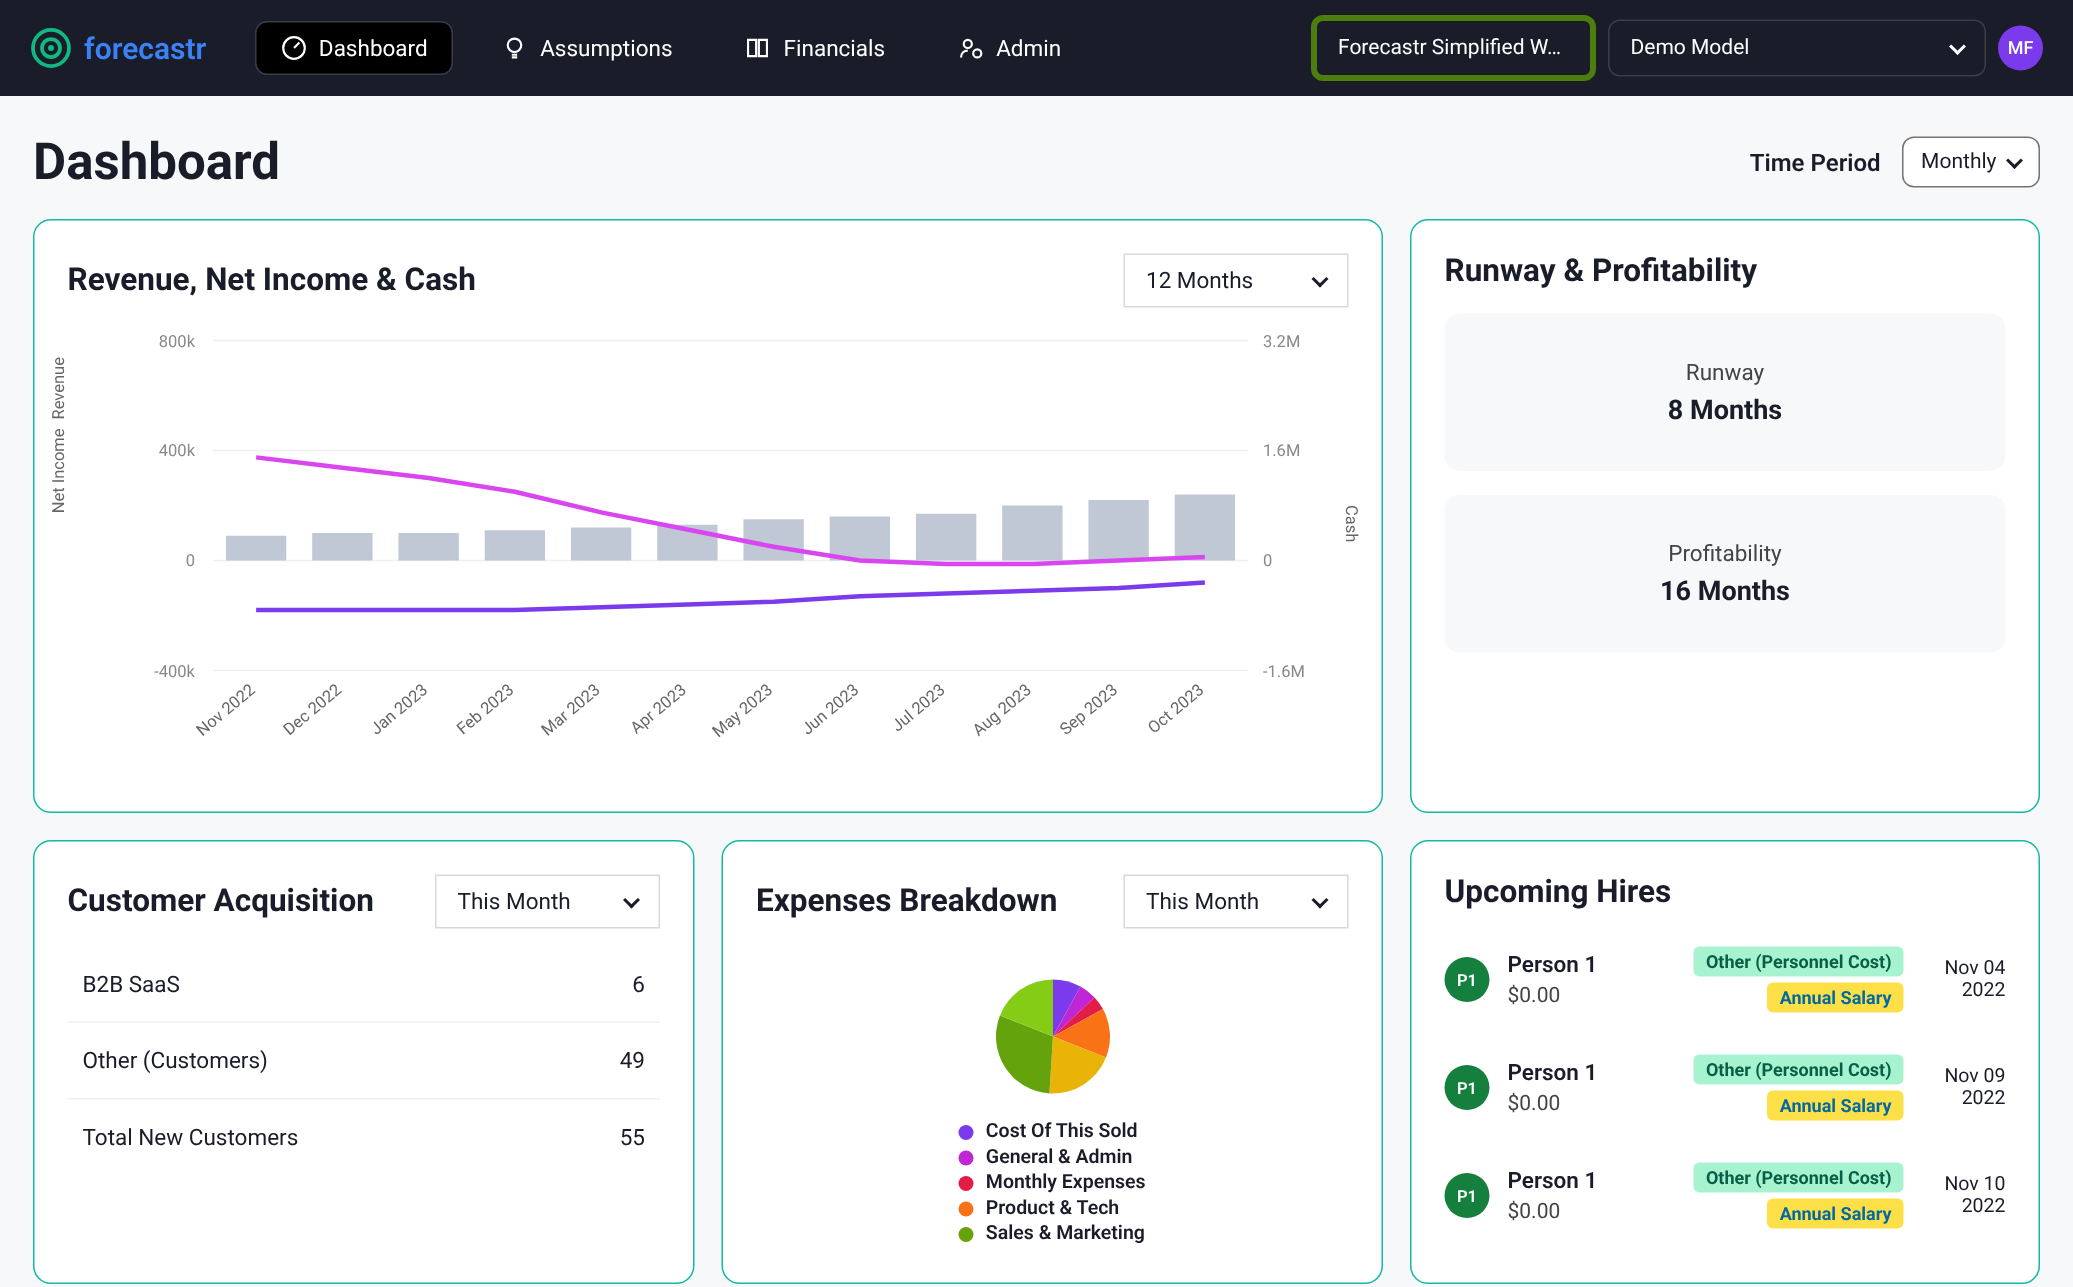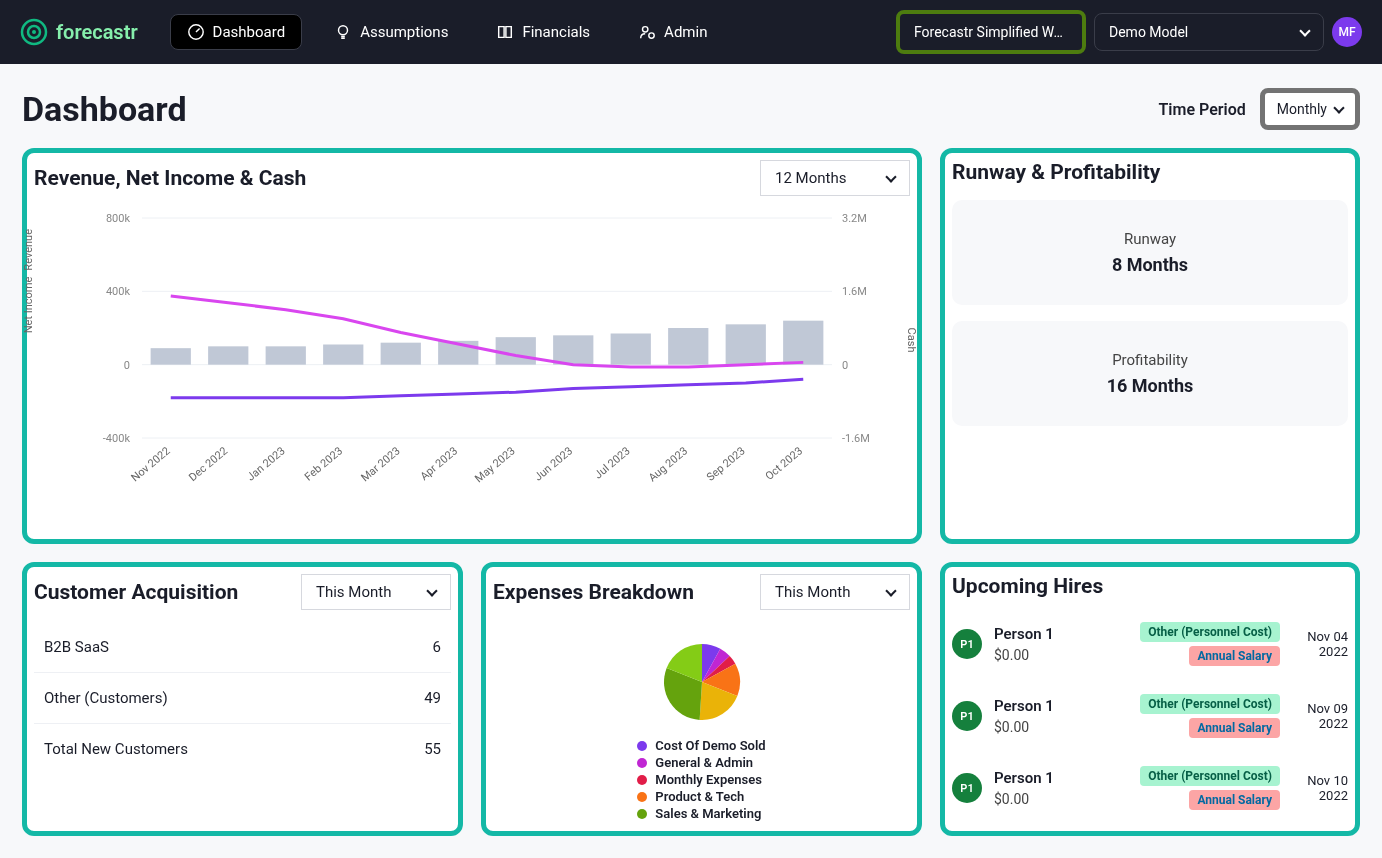--- a/index.html
+++ b/index.html
@@ -1,35 +1,35 @@
 <!DOCTYPE html>
 <html><head>
 <meta charset="utf-8">
 <style>
 * { box-sizing: border-box; margin: 0; padding: 0; }
 body { font-family: -apple-system, BlinkMacSystemFont, "Segoe UI", Roboto, sans-serif; background: #f7f8fa; color: #1a1d29; width: 1382px; }
 .topnav { background: #1a1d29; height: 64px; display: flex; align-items: center; padding: 0 20px; gap: 16px; }
-.logo { display: flex; align-items: center; gap: 8px; color: #86efac; font-size: 20px; font-weight: 600; margin-right: 16px; }
+.logo { display: flex; align-items: center; gap: 8px; color: #3b82f6; font-size: 20px; font-weight: 600; margin-right: 16px; }
 .logo-icon { width: 28px; height: 28px; display: flex; align-items: center; justify-content: center; }
 .nav-item { display: flex; align-items: center; gap: 8px; color: #fff; padding: 8px 16px; border-radius: 8px; cursor: pointer; font-size: 15px; }
 .nav-item.active { background: #000; border: 1px solid #3a3d49; }
 .nav-icon { width: 18px; height: 18px; display: inline-flex; align-items: center; justify-content: center; }
 .topnav-right { margin-left: auto; display: flex; align-items: center; gap: 8px; }
 .org-select { background: #1a1d29; border: 4px solid #4d7c0f; color: #fff; padding: 10px 14px; border-radius: 8px; font-size: 14px; width: 190px; white-space: nowrap; overflow: hidden; text-overflow: ellipsis; cursor: pointer; }
-.model-select { background: #1a1d29; border: 1px solid #3a3d49; color: #fff; padding: 10px 14px; border-radius: 8px; font-size: 14px; width: 230px; display: flex; justify-content: space-between; align-items: center; cursor: pointer; }
+.model-select { background: #1a1d29; border: 1px solid #3a3d49; color: #fff; padding: 10px 14px; border-radius: 8px; font-size: 14px; width: 252px; display: flex; justify-content: space-between; align-items: center; cursor: pointer; }
 .avatar { width: 30px; height: 30px; border-radius: 50%; background: #7c3aed; color: #fff; display: flex; align-items: center; justify-content: center; font-size: 12px; font-weight: 500; cursor: pointer; }
 
 .page-header { padding: 24px 22px 18px; display: flex; justify-content: space-between; align-items: center; }
 .page-title { font-size: 34px; font-weight: 700; }
 .time-period { display: flex; align-items: center; gap: 14px; margin-left: 36px; }
 .tp-label { font-size: 16px; font-weight: 600; }
-.tp-select { background: #fff; border: 5px solid #737373; padding: 8px 12px; border-radius: 8px; display: flex; align-items: center; gap: 8px; font-size: 14px; cursor: pointer; }
+.tp-select { background: #fff; border: 1px solid #737373; padding: 8px 12px; border-radius: 8px; display: flex; align-items: center; gap: 8px; font-size: 14px; cursor: pointer; }
 
 .content { padding: 0 22px 22px; display: grid; grid-template-columns: 1fr 1fr 420px; gap: 18px; }
-.card { background: #fff; border: 5px solid #14b8a6; border-radius: 12px; padding: 7px; }
+.card { background: #fff; border: 1px solid #14b8a6; border-radius: 12px; padding: 22px; }
 .card-header { display: flex; justify-content: space-between; align-items: center; margin-bottom: 12px; }
 .card-title { font-size: 21px; font-weight: 700; }
 .card-select { background: #fff; border: 1px solid #d6d8de; padding: 8px 14px; border-radius: 0; display: flex; align-items: center; gap: 10px; font-size: 15px; cursor: pointer; min-width: 150px; justify-content: space-between; }
 
 .chart-card { grid-column: 1 / 3; min-height: 396px; }
 .chart-wrap { position: relative; height: 300px; }
 .chart-svg { width: 100%; height: 100%; }
 .axis-label-left { position: absolute; left: -6px; top: 50%; transform: rotate(-90deg) translateX(30%); transform-origin: left; font-size: 11px; color: #666; display: flex; gap: 6px; }
 .axis-label-right { position: absolute; right: -2px; top: 46%; transform: rotate(90deg); transform-origin: right; font-size: 11px; color: #666; }
 
@@ -49,21 +49,21 @@
 
 .hires-list { margin-top: 10px; }
 .hire-row { display: flex; align-items: center; gap: 12px; padding: 14px 0; }
 .hire-badge { width: 30px; height: 30px; border-radius: 50%; background: #15803d; color: #fff; display: flex; align-items: center; justify-content: center; font-size: 11px; font-weight: 600; }
 .hire-info { flex: 1; }
 .hire-name { font-weight: 600; font-size: 15px; }
 .hire-cost { font-size: 14px; color: #444; margin-top: 4px; }
 .hire-tags { display: flex; flex-direction: column; align-items: flex-end; gap: 4px; }
 .tag { font-size: 12px; font-weight: 700; padding: 3px 8px; border-radius: 4px; }
 .tag-other { background: #a7f3d0; color: #065f46; }
-.tag-salary { background: #fca5a5; color: #0369a1; }
+.tag-salary { background: #fde047; color: #0369a1; }
 .hire-date { font-size: 13px; text-align: right; width: 56px; }
 .hire-date-line2 { display: block; }
 
 .chevron { display: inline-block; width: 8px; height: 8px; border-right: 2px solid currentColor; border-bottom: 2px solid currentColor; transform: rotate(45deg); margin-top: -3px; }
 
 .xlabel { font-size: 11px; fill: #666; }
 .ylabel { font-size: 11px; fill: #888; text-anchor: end; }
 .y2label { font-size: 11px; fill: #888; text-anchor: start; }
 .bar { fill: #c0c8d6; }
 .gridline { stroke: #edf0f4; stroke-width: 1; }
@@ -252,21 +252,21 @@
           <path d="M40 40 L58.30663961586518 6.700346158333183 A38 38 0 0 1 67.70080784201363 13.987209974709831 Z" fill="#c026d3"></path>
           <path d="M40 40 L67.70080784201363 13.987209974709831 A38 38 0 0 1 73.29965384166681 21.69336038413482 Z" fill="#e11d48"></path>
           <path d="M40 40 L73.29965384166681 21.69336038413482 A38 38 0 0 1 75.33150646375356 53.98873300201777 Z" fill="#f97316"></path>
           <path d="M40 40 L75.33150646375356 53.98873300201777 A38 38 0 0 1 37.61396025788609 77.92501568027433 Z" fill="#eab308"></path>
           <path d="M40 40 L37.61396025788609 77.92501568027433 A38 38 0 0 1 4.668493536246444 26.01126699798224 Z" fill="#65a30d"></path>
           <path d="M40 40 L4.668493536246444 26.01126699798224 A38 38 0 0 1 39.99999999999999 2 Z" fill="#84cc16"></path>
         </svg>
       <div class="legend" id="pie-legend">
           <div class="legend-item">
             <span class="legend-dot" style="background:#7c3aed"></span>
-            <span>Cost Of Demo Sold</span>
+            <span>Cost Of This Sold</span>
           </div>
           <div class="legend-item">
             <span class="legend-dot" style="background:#c026d3"></span>
             <span>General &amp; Admin</span>
           </div>
           <div class="legend-item">
             <span class="legend-dot" style="background:#e11d48"></span>
             <span>Monthly Expenses</span>
           </div>
           <div class="legend-item">

